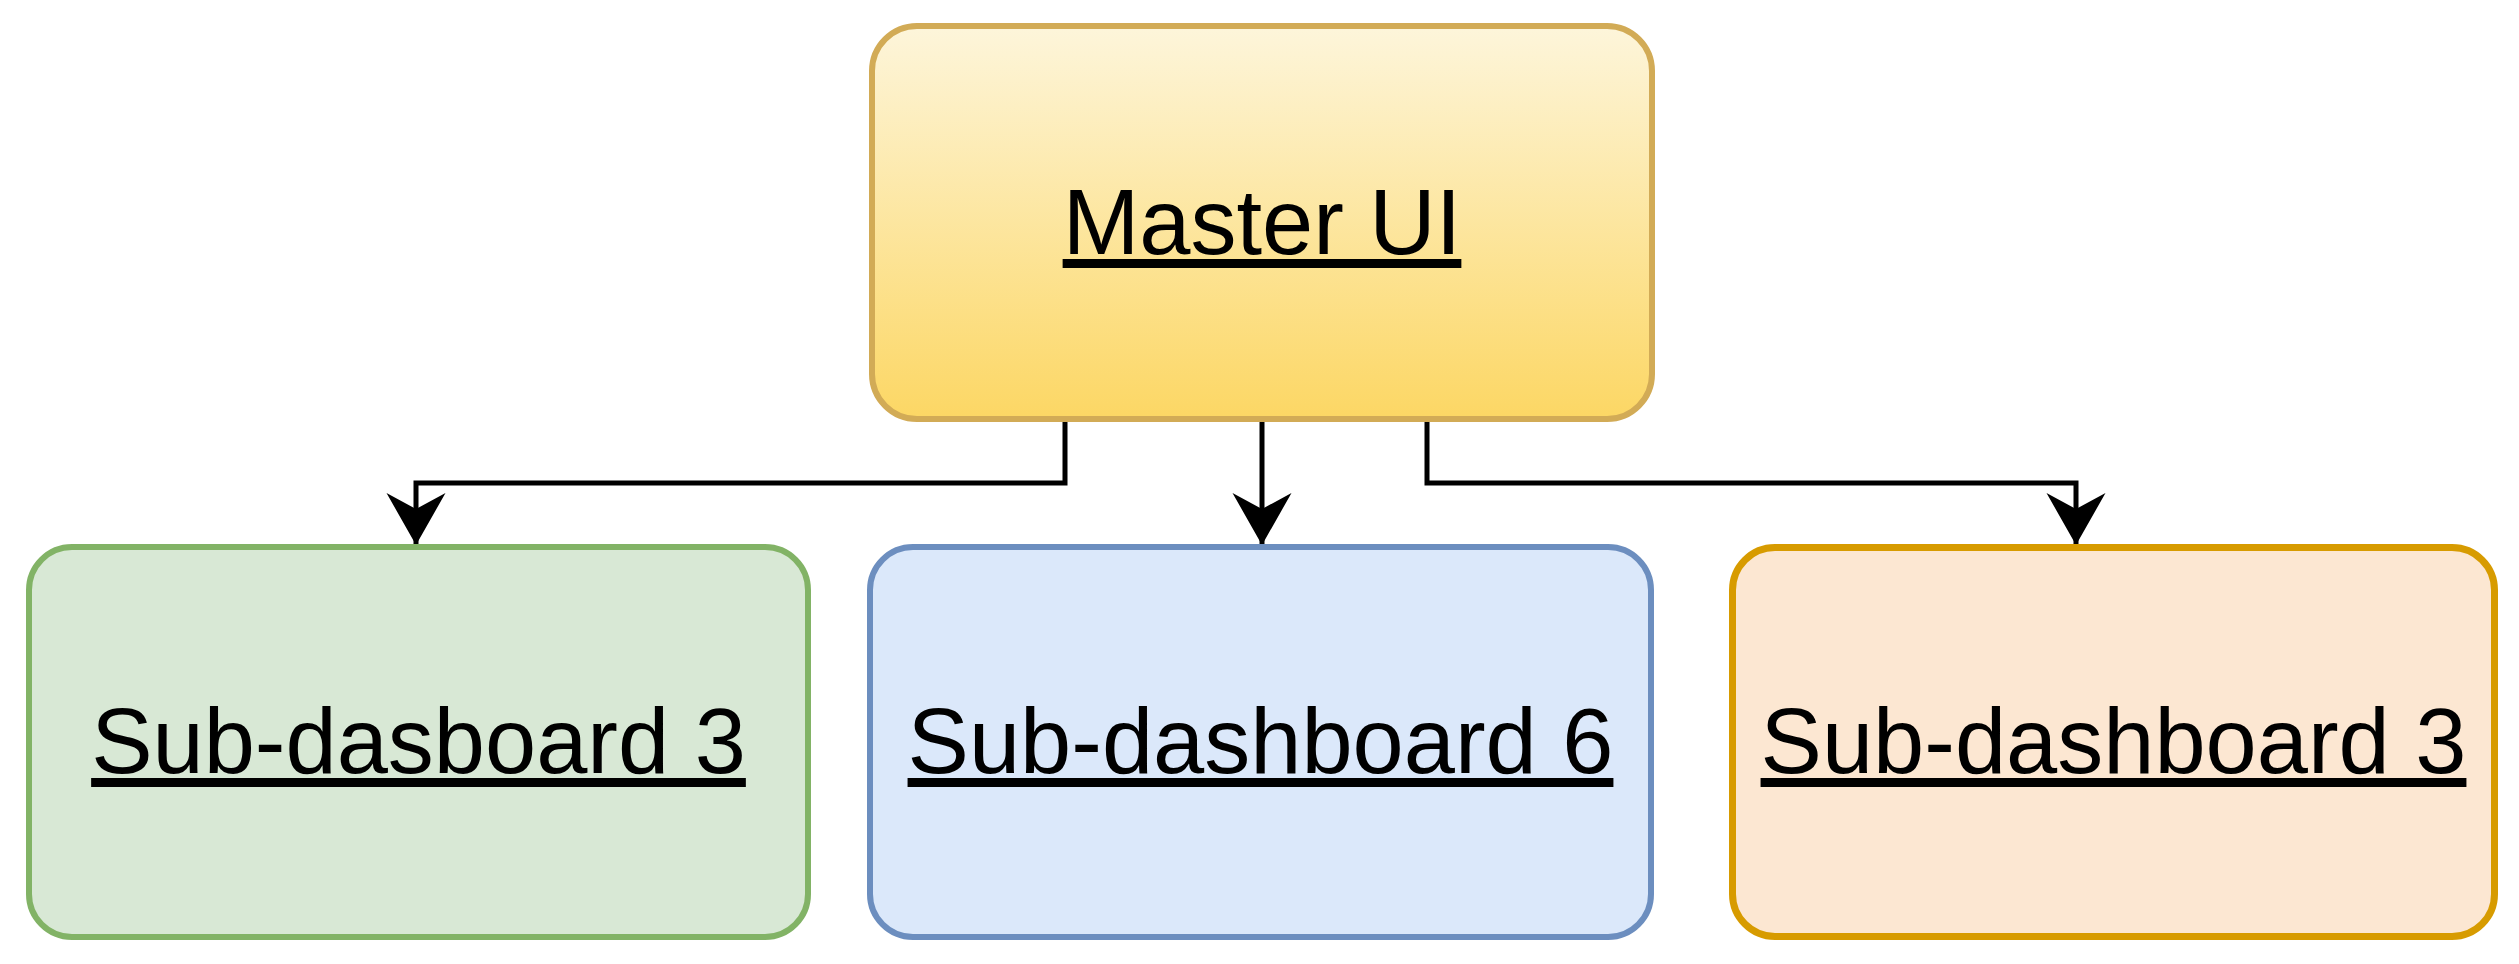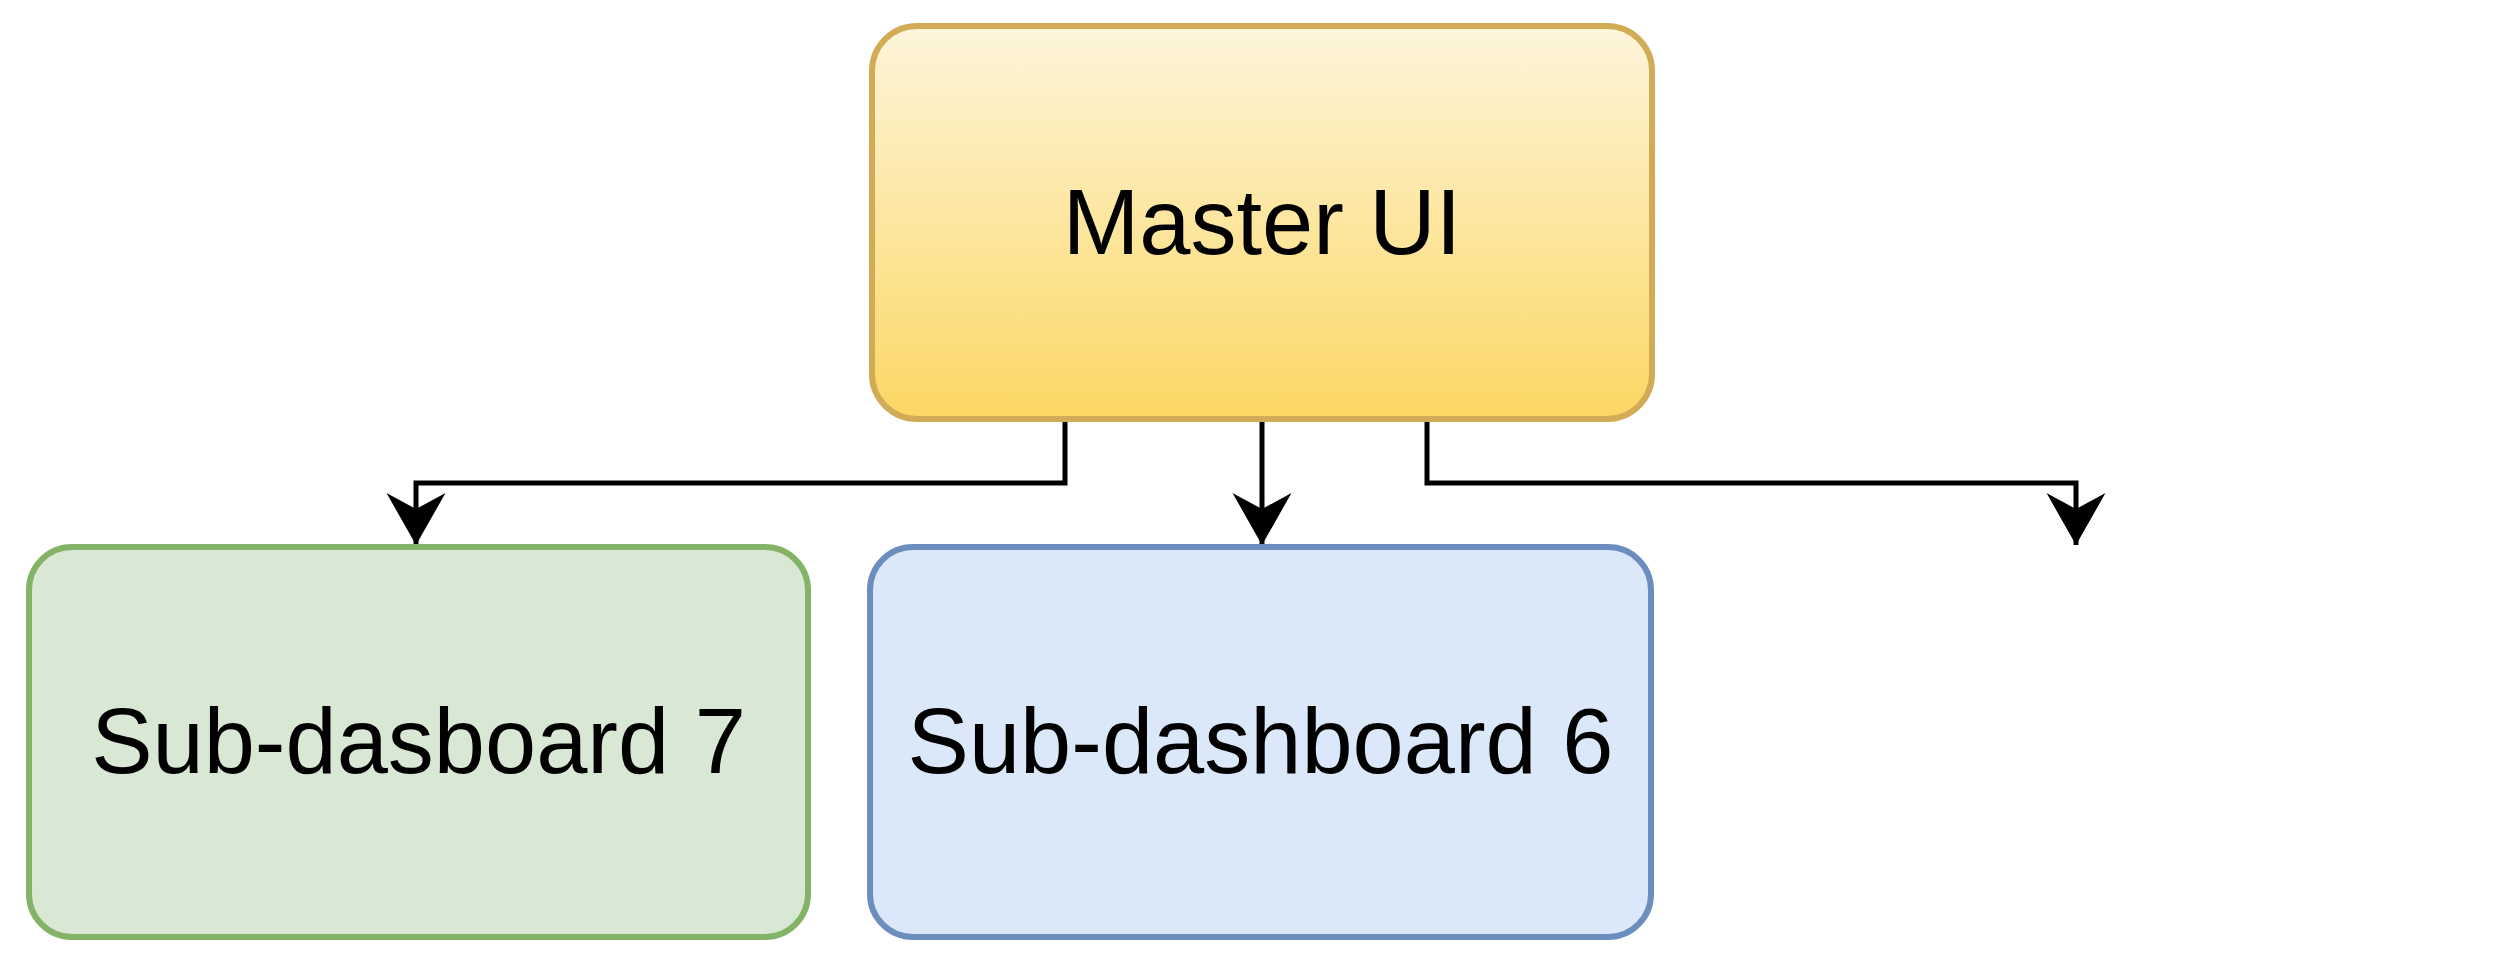--- a/index.html
+++ b/index.html
@@ -39,20 +39,21 @@
     display: flex;
     align-items: center;
     justify-content: center;
     text-align: center;
   }
   .node .label {
     font-size: 92px;
     line-height: 1.1;
     color: var(--text, #000000);
     white-space: nowrap;
+    text-decoration: underline;
   }
   .node-master {
     left: 869px;
     top: 23px;
     width: 786px;
     height: 399px;
     border: 6px solid var(--master_border, #d2ab56);
     border-radius: 48px;
     background: linear-gradient(to bottom,
       var(--master_fill_top, #fdf5da) 0%,
@@ -100,21 +101,24 @@
     <path class="edge" d="M1065 422 V483 H416 V545" marker-end="url(#arrowhead)"></path>
     <path class="edge" d="M1262 422 V545" marker-end="url(#arrowhead)"></path>
     <path class="edge" d="M1427 422 V483 H2076 V545" marker-end="url(#arrowhead)"></path>
   </svg>
 
   <div class="node node-master">
     <span class="label">Master UI</span>
   </div>
 
   <div class="node node-sub1">
-    <span class="label">Sub-dasboard 7</span>
+    <span class="label">Sub-dasboard 3</span>
   </div>
 
   <div class="node node-sub2">
     <span class="label">Sub-dashboard 6</span>
   </div>
 
+  <div class="node node-sub3">
+    <span class="label">Sub-dashboard 3</span>
+  </div>
 
 </div>
 
 </body></html>

